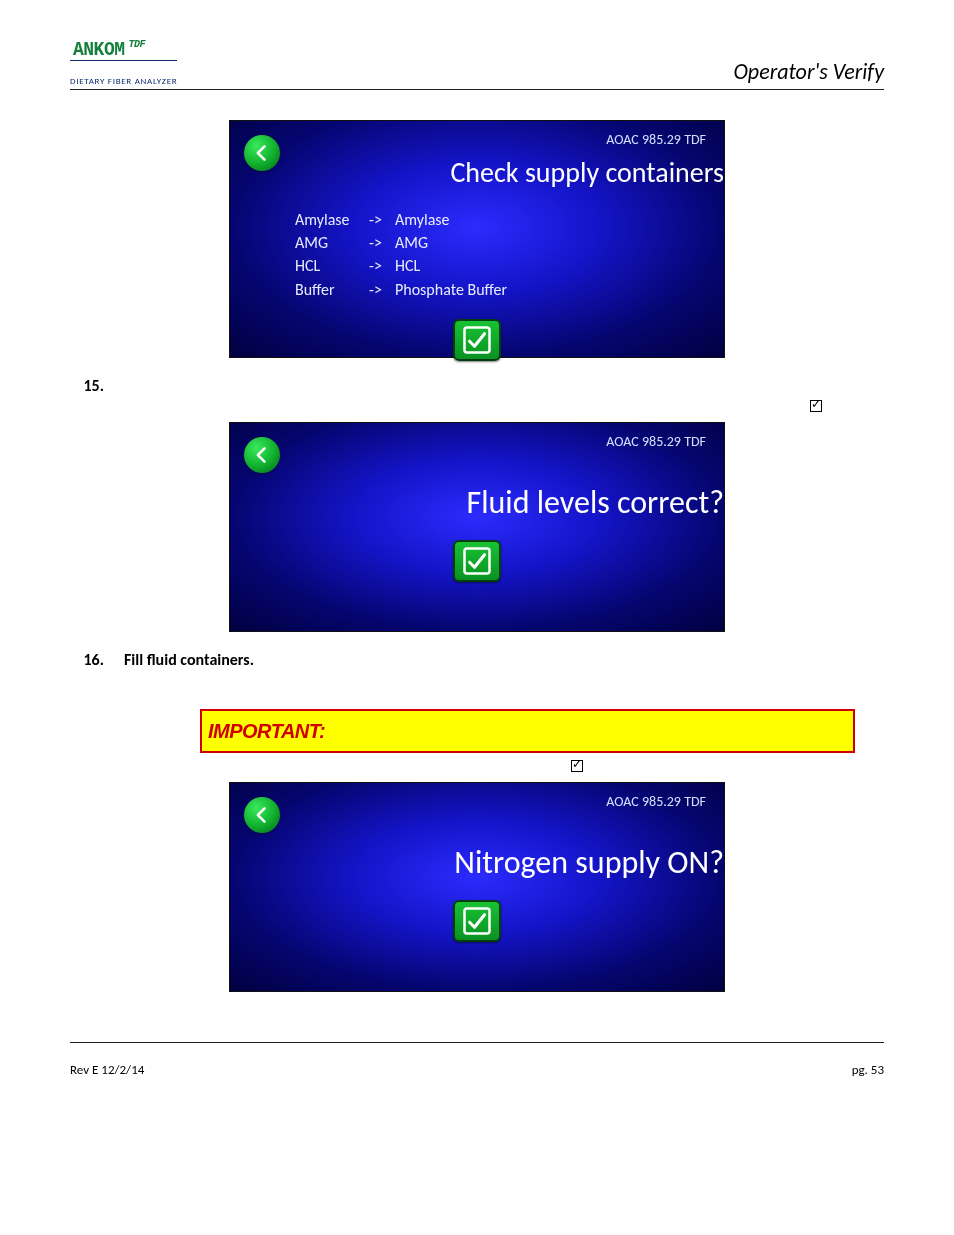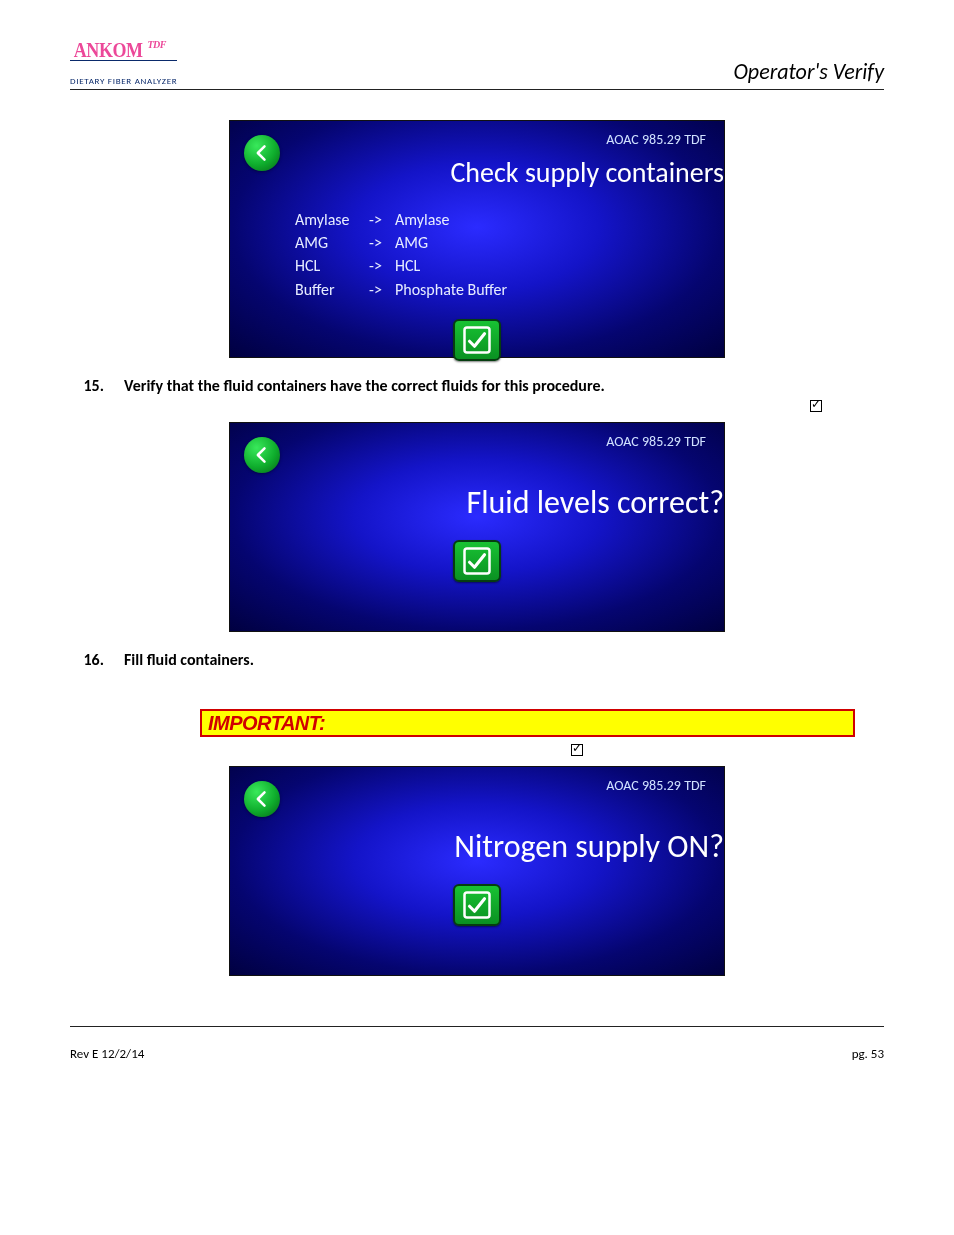--- a/index.html
+++ b/index.html
@@ -9,21 +9,21 @@
     width: 954px;
     margin: 0 auto;
     color: #000;
   }
   .page { padding: 40px 70px 30px 70px; }
   .header-row {
     display: flex; justify-content: space-between; align-items: flex-end;
     border-bottom: 1px solid #222; padding-bottom: 4px; margin-bottom: 30px;
   }
   .logo-block { line-height: 1; }
-  .logo-top { font-family: Liberation Serif, serif; font-weight: 900; color: #ec4899; font-size: 20px; letter-spacing: -0.5px; display: flex; align-items: flex-start; }
+  .logo-top { font-family: Liberation Mono, monospace; font-weight: 900; color: #15803d; font-size: 20px; letter-spacing: -0.5px; display: flex; align-items: flex-start; }
   .logo-top .a-mark { display:inline-block; transform: scaleX(0.9); }
   .logo-top sup { font-size: 10px; font-style: italic; margin-left: 1px; }
   .logo-sub { font-size: 9px; letter-spacing: 0.7px; color: #0a2a6b; border-top: 1px solid #0a2a6b; padding-top: 15px; }
   .manual-title { font-style: italic; font-size: 22px; }
   .screen-wrap { display: flex; justify-content: center; margin: 6px 0 18px 0; }
   .screen {
     width: 496px; border: 1px solid #111; position: relative;
     background: radial-gradient(ellipse at 50% 45%, #2b2bff 0%, #1414c8 35%, #050570 70%, #000040 100%);
     color: #fff; font-family: "Segoe UI", Calibri, Arial, sans-serif;
   }
@@ -49,21 +49,21 @@
     border: 2px solid #063d10; border-radius: 6px;
     display: flex; align-items: center; justify-content: center;
     box-shadow: 0 1px 2px rgba(0,0,0,.5);
   }
   .confirm-btn svg { width: 30px; height: 30px; }
   .step { display: flex; gap: 20px; font-weight: 700; font-size: 16px; margin: 10px 0 4px 10px; }
   .step .num { min-width: 24px; text-align: right; }
   .inline-check { text-align: right; padding-right: 62px; font-size: 14px; }
   .inline-check-center { text-align: center; font-size: 14px; padding-left: 200px; }
   .important-bar {
-    margin: 40px 0 6px 130px; width: 655px; height: 28px;
+    margin: 40px 0 6px 130px; width: 655px; height: 44px;
     border: 2px solid #d00000; background: #ffff00;
     display: flex; align-items: center; padding-left: 6px;
   }
   .important-bar .lbl {
     font-family: "Arial Narrow", Arial, sans-serif;
     font-weight: 900; font-style: italic; color: #d00000;
     font-size: 20px; letter-spacing: -0.5px;
   }
   .footer-line { border-top: 1px solid #222; margin-top: 50px; padding-top: 19px; display: flex; justify-content: space-between; font-size: 13px; }
   .tick-box { display:inline-block; width:12px; height:12px; border:1px solid #000; position:relative; }
@@ -120,21 +120,20 @@
         <svg viewBox="0 0 24 24">
             <rect x="2" y="2" width="20" height="20" rx="2" fill="none" stroke="#fff" stroke-width="2"></rect>
             <path d="M6 13 L10 17 L18 7" stroke="#fff" stroke-width="2.5" fill="none" stroke-linecap="round" stroke-linejoin="round"></path>
           </svg>
       </div>
     </div>
   </div>
 
   <div class="step">
     <span class="num">15.</span>
-    <span>Verify that the fluid containers have the correct fluids for this procedure.</span>
   </div>
   <div class="inline-check"><span class="tick-box"></span></div>
 
   <div class="screen-wrap">
     <div class="screen h-med">
       <div class="back-btn">
         <svg viewBox="0 0 24 24">
             <path d="M15 4 L7 12 L15 20" stroke="#fff" stroke-width="3" fill="none" stroke-linecap="round" stroke-linejoin="round"></path>
           </svg>
       </div>

